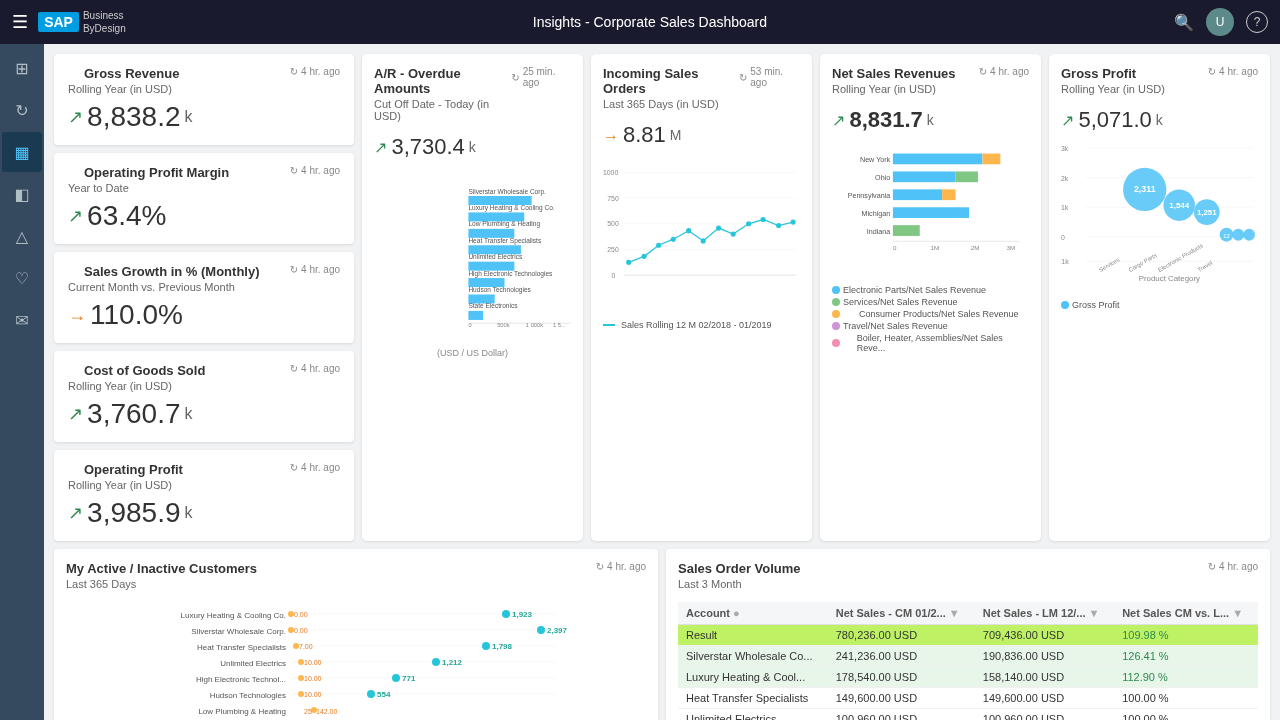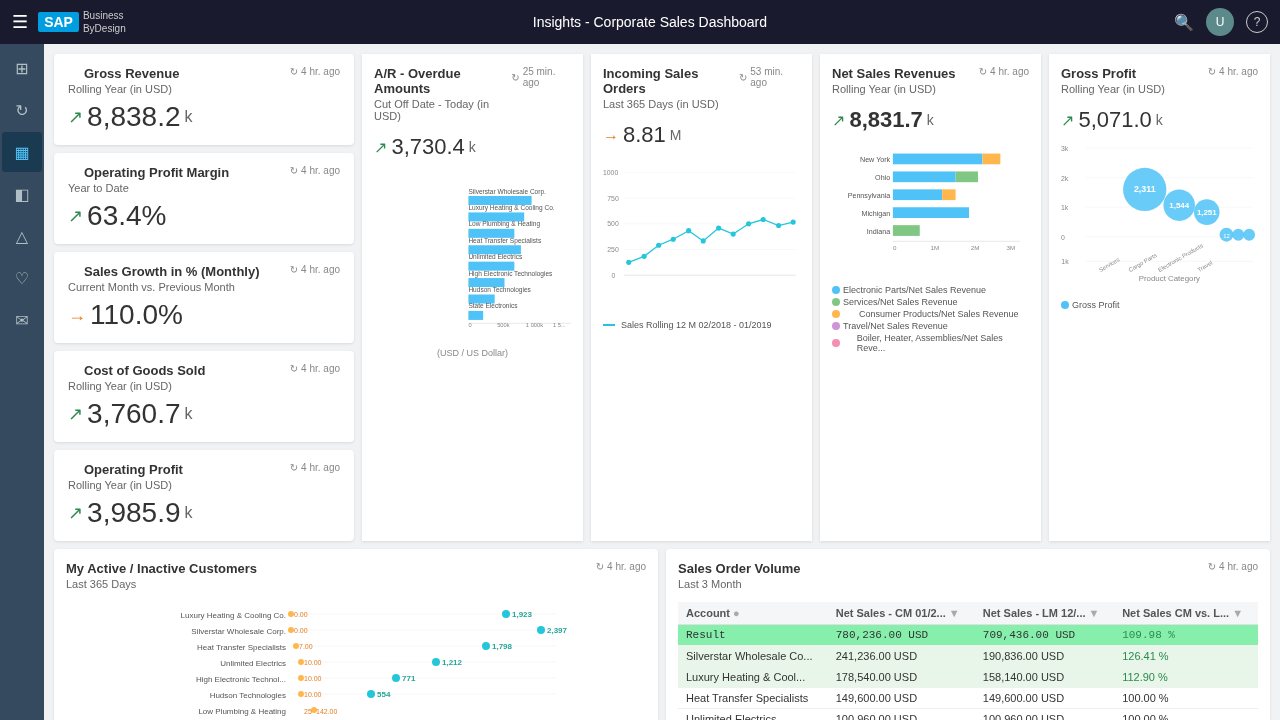--- a/index.html
+++ b/index.html
@@ -34,21 +34,21 @@
     .card-header { display: flex; justify-content: space-between; align-items: flex-start; margin-bottom: 4px; }
     .card-title { font-size: 13px; font-weight: 600; color: #333; margin-left: 16px; }
     .card-subtitle { font-size: 11px; color: #666; margin-top: 2px; }
     .card-refresh { font-size: 10px; color: #888; display: flex; align-items: center; gap: 3px; }
     .card-value { font-size: 28px; font-weight: 300; color: #333; margin-top: 6px; display: flex; align-items: center; gap: 4px; }
     .arrow-up { color: #2d8a4e; font-size: 18px; }
     .arrow-right { color: #e67e22; font-size: 18px; }
     .subscript { font-size: 16px; color: #666; }
 
     
-    .chart-card { background: #fff; border-radius: 0; padding: 12px; box-shadow: 0 1px 3px rgba(0,0,0,0.1); }
+    .chart-card { background: #fff; border-radius: 5px; padding: 12px; box-shadow: 0 1px 3px rgba(0,0,0,0.1); }
     .chart-title { font-size: 13px; font-weight: 600; color: #333; margin-bottom: 2px; }
     .chart-subtitle { font-size: 11px; color: #666; margin-bottom: 8px; }
 
     
     .bottom-grid { display: grid; grid-template-columns: 1fr 1fr; gap: 8px; }
     .bottom-card { background: #fff; border-radius: 4px; padding: 12px; box-shadow: 0 1px 3px rgba(0,0,0,0.1); height: 220px; overflow: hidden; }
 
     
     .table-wrapper { overflow: hidden; }
     .data-table { width: 100%; border-collapse: collapse; font-size: 11px; }
@@ -490,21 +490,21 @@
           <table class="data-table">
             <thead>
               <tr>
                 <th>Account <span style="color:#aaa;">●</span></th>
                 <th>Net Sales - CM 01/2... <span style="color:#aaa;">▼</span></th>
                 <th>Net Sales - LM 12/... <span style="color:#aaa;">▼</span></th>
                 <th>Net Sales CM vs. L... <span style="color:#aaa;">▼</span></th>
               </tr>
             </thead>
             <tbody>
-              <tr style="background:#86efac;font-family:Liberation Mono, monospace;">
+              <tr style="background:#bef264;">
                 <td>Result</td>
                 <td>780,236.00 USD</td>
                 <td>709,436.00 USD</td>
                 <td class="positive">109.98 %</td>
               </tr>
               <tr style="background:#e8f5e9;">
                 <td>Silverstar Wholesale Co...</td>
                 <td>241,236.00 USD</td>
                 <td>190,836.00 USD</td>
                 <td class="positive">126.41 %</td>

